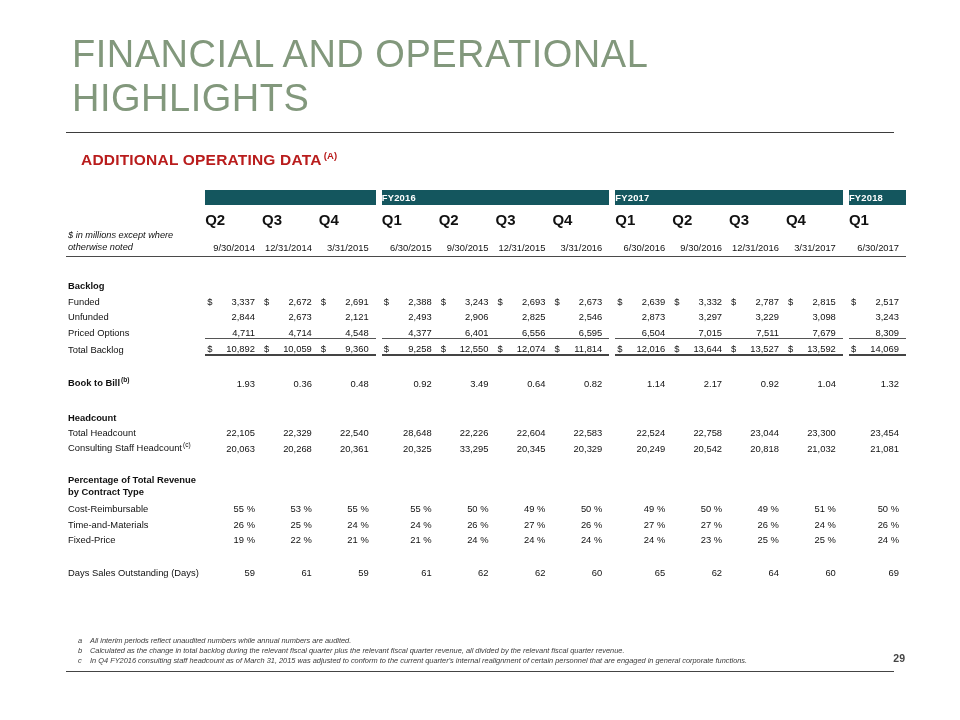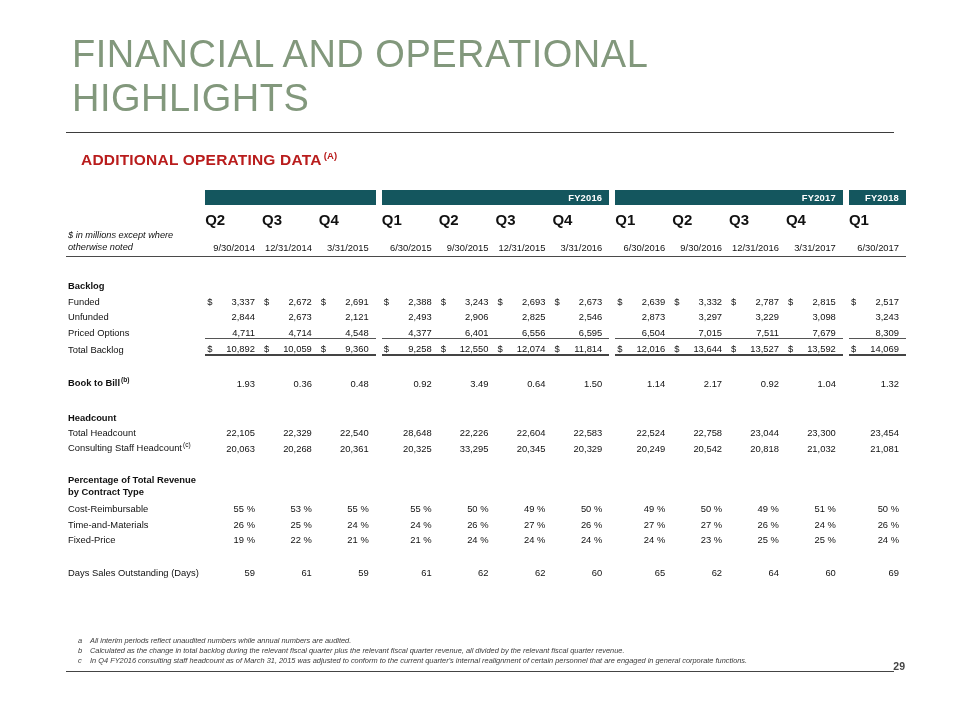--- a/index.html
+++ b/index.html
@@ -82,21 +82,21 @@
   col.dcol  { width: 56px;  }
   col.gap   { width: 6px;   }
 
   
   .band {
     height: 15px;
     background: #14565e;
     color: #ffffff;
     font-weight: bold;
     font-size: 9.4px;
-    text-align: right;
+    text-align: left;
     padding-right: 7px !important;
     letter-spacing: 0.2px;
     line-height: 15px;
   }
   .band.blank { background: #14565e; }
   .bandgap { background: transparent; }
 
   
   .qh {
     text-align: left;
@@ -192,21 +192,20 @@
     height: 1.4px;
     background: #444;
   }
   .pageno {
     position: absolute;
     right: 55px;
     top: 652px;
     font-size: 10.5px;
     font-weight: bold;
     color: #444;
-    margin-top: 8px;
   }
 </style>
 </head>
 <body>
 
 <div class="slide">
 
   <div class="title">FINANCIAL AND OPERATIONAL HIGHLIGHTS</div>
   <div class="title-rule"></div>
 
@@ -414,21 +413,21 @@
           </tr>
           <tr class="drow">
             <td class="rlabel bold">Book to Bill<sup>(b)</sup></td>
             <td class="num">1.93</td>
             <td class="num">0.36</td>
             <td class="num">0.48</td>
             <td></td>
             <td class="num">0.92</td>
             <td class="num">3.49</td>
             <td class="num">0.64</td>
-            <td class="num">1.50</td>
+            <td class="num">0.82</td>
             <td></td>
             <td class="num">1.14</td>
             <td class="num">2.17</td>
             <td class="num">0.92</td>
             <td class="num">1.04</td>
             <td></td>
             <td class="num">1.32</td>
           </tr>
           <tr class="spacer-lg">
             <td></td>

